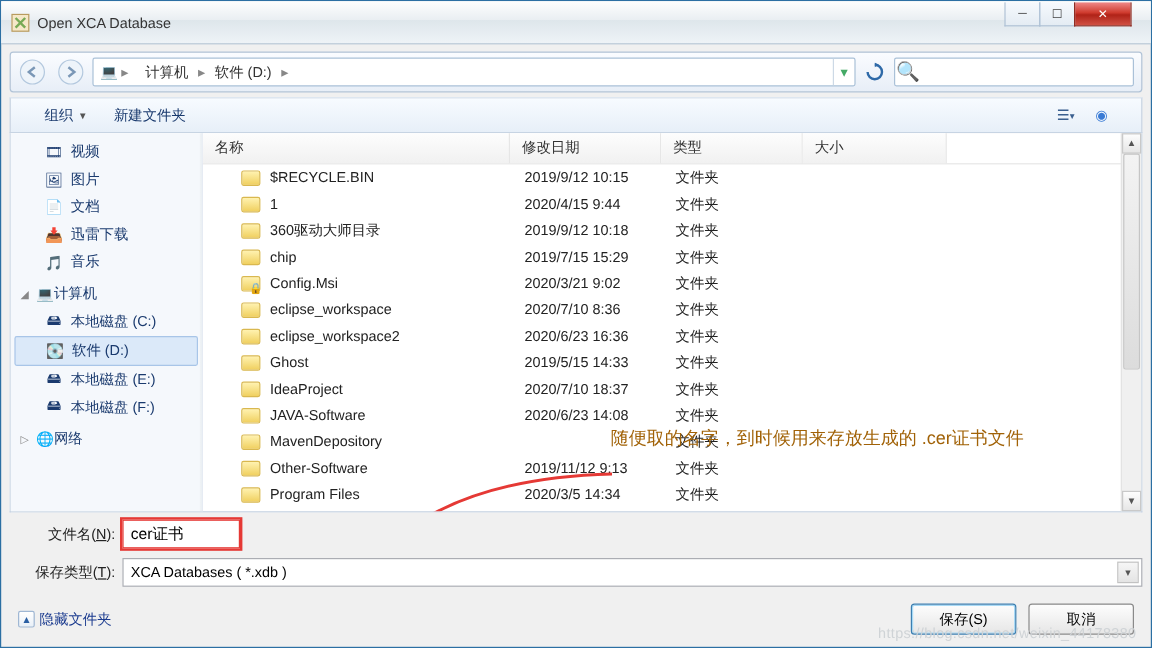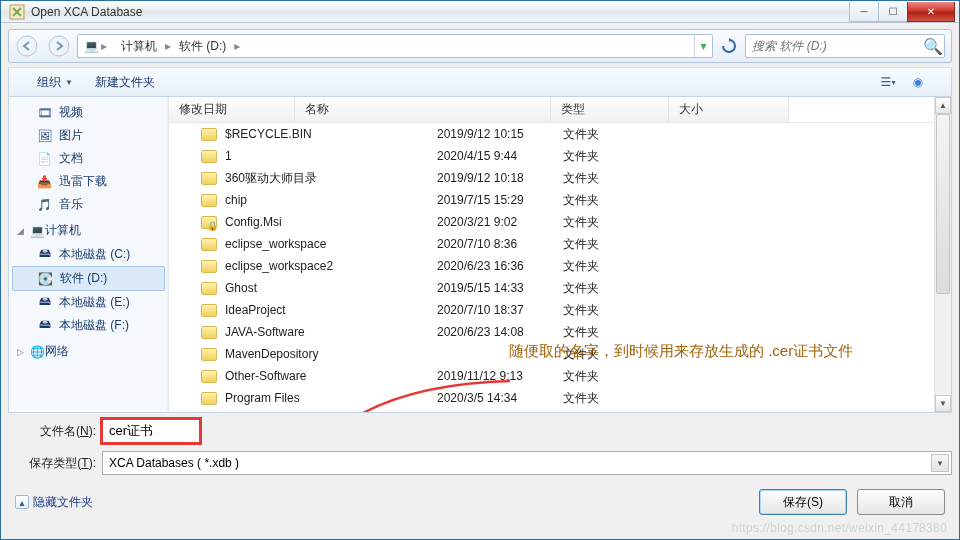--- a/index.html
+++ b/index.html
@@ -1,20 +1,20 @@
 <!DOCTYPE html>
 <html><head>
 <meta charset="utf-8">
 <style>
 * { margin: 0; padding: 0; box-sizing: border-box; font-family: "Microsoft YaHei", Tahoma, Arial, sans-serif; }
 html, body { width: 960px; height: 540px; background: #fff; }
 
 .window { width: 960px; height: 540px; border: 1px solid #2b6fa3; background: #f0f0f0; position: relative; }
 
-.titlebar { height: 22px; background: linear-gradient(#fdfefe, #e9eef2 45%, #dee6eb 46%, #eef3f7); display: flex; align-items: center; padding: 0 4px 0 8px; border-bottom: 1px solid #b9c8d6; position: relative; }
+.titlebar { height: 36px; background: linear-gradient(#fdfefe, #e9eef2 45%, #dee6eb 46%, #eef3f7); display: flex; align-items: center; padding: 0 16px 0 8px; border-bottom: 1px solid #b9c8d6; position: relative; }
 .titlebar .xca-icon { width: 16px; height: 16px; margin-right: 6px; display: inline-flex; align-items: center; justify-content: center; }
 .titlebar .title { font-size: 12px; color: #333; flex: 1; }
 .titlebar .win-btns { display: flex; height: 20px; align-self: flex-start; margin-top: 1px; }
 .titlebar .win-btn { width: 30px; height: 20px; border: 1px solid #b0c2d6; border-top: none; display: flex; align-items: center; justify-content: center; font-size: 10px; color: #444; background: linear-gradient(#f6f9fd, #e4ecf3); margin-left: -1px; }
 .titlebar .win-close { width: 48px; background: linear-gradient(#e88, #cf3b2e 45%, #b02318 55%, #d05043); color: #fff; border-color: #8f2c22; border-top-right-radius: 0; }
 
 .navbar { height: 34px; margin: 6px 7px 0 7px; background: linear-gradient(#fafcff, #e7eef7); border: 1px solid #b2c4d8; border-radius: 3px; display: flex; align-items: center; }
 .nav-btn { width: 28px; height: 26px; display: flex; align-items: center; justify-content: center; margin-left: 4px; border-radius: 3px; color: #6a88a5; font-size: 14px; }
 .breadcrumb { flex: 1; height: 24px; margin: 0 4px; border: 1px solid #aac1d8; background: #fff; display: flex; align-items: center; border-radius: 2px; font-size: 12px; color: #333; }
 .breadcrumb .bc-part { padding: 0 6px; display: flex; align-items: center; height: 100%; }
@@ -129,21 +129,20 @@
       <span style="flex:1"></span>
       <span class="bc-dd">▾</span>
     </div>
     <div class="nav-refresh">
       <svg width="16" height="16">
           <path d="M8 2 A6 6 0 1 1 2 8" fill="none" stroke="#2f6aa8" stroke-width="2"></path>
           <path d="M8 0 L8 4 L11 2 Z" fill="#2f6aa8"></path>
         </svg>
     </div>
     <div class="searchbox">
-      <input placeholder="搜索 软件 (D:)" style="">
       <span class="sicon">🔍</span>
     </div>
   </div>
 
   <div class="toolbar">
     <div class="tb-item">
         <span>组织</span>
         <span class="dd">▼</span>
       </div>
     <div class="tb-item">新建文件夹</div>
@@ -205,22 +204,22 @@
         <div class="sb-header">
             <span class="tri">▷</span>
             <span class="sbicon">🌐</span>
             <span>网络</span>
           </div>
       </div>
     </div>
 
     <div class="filepane">
       <div class="fp-header">
+        <div class="fp-col c-name">名称</div>
         <div class="fp-col c-date">修改日期</div>
-        <div class="fp-col c-name">名称</div>
         <div class="fp-col c-type">类型</div>
         <div class="fp-col c-size">大小</div>
       </div>
       <div class="fp-list" id="fp-list">
         <div class="fp-row">
             <div class="c-name">
               <span class="folder-icon"></span>
               <span>$RECYCLE.BIN</span>
             </div>
             <div class="c-date">2019/9/12 10:15</div>

